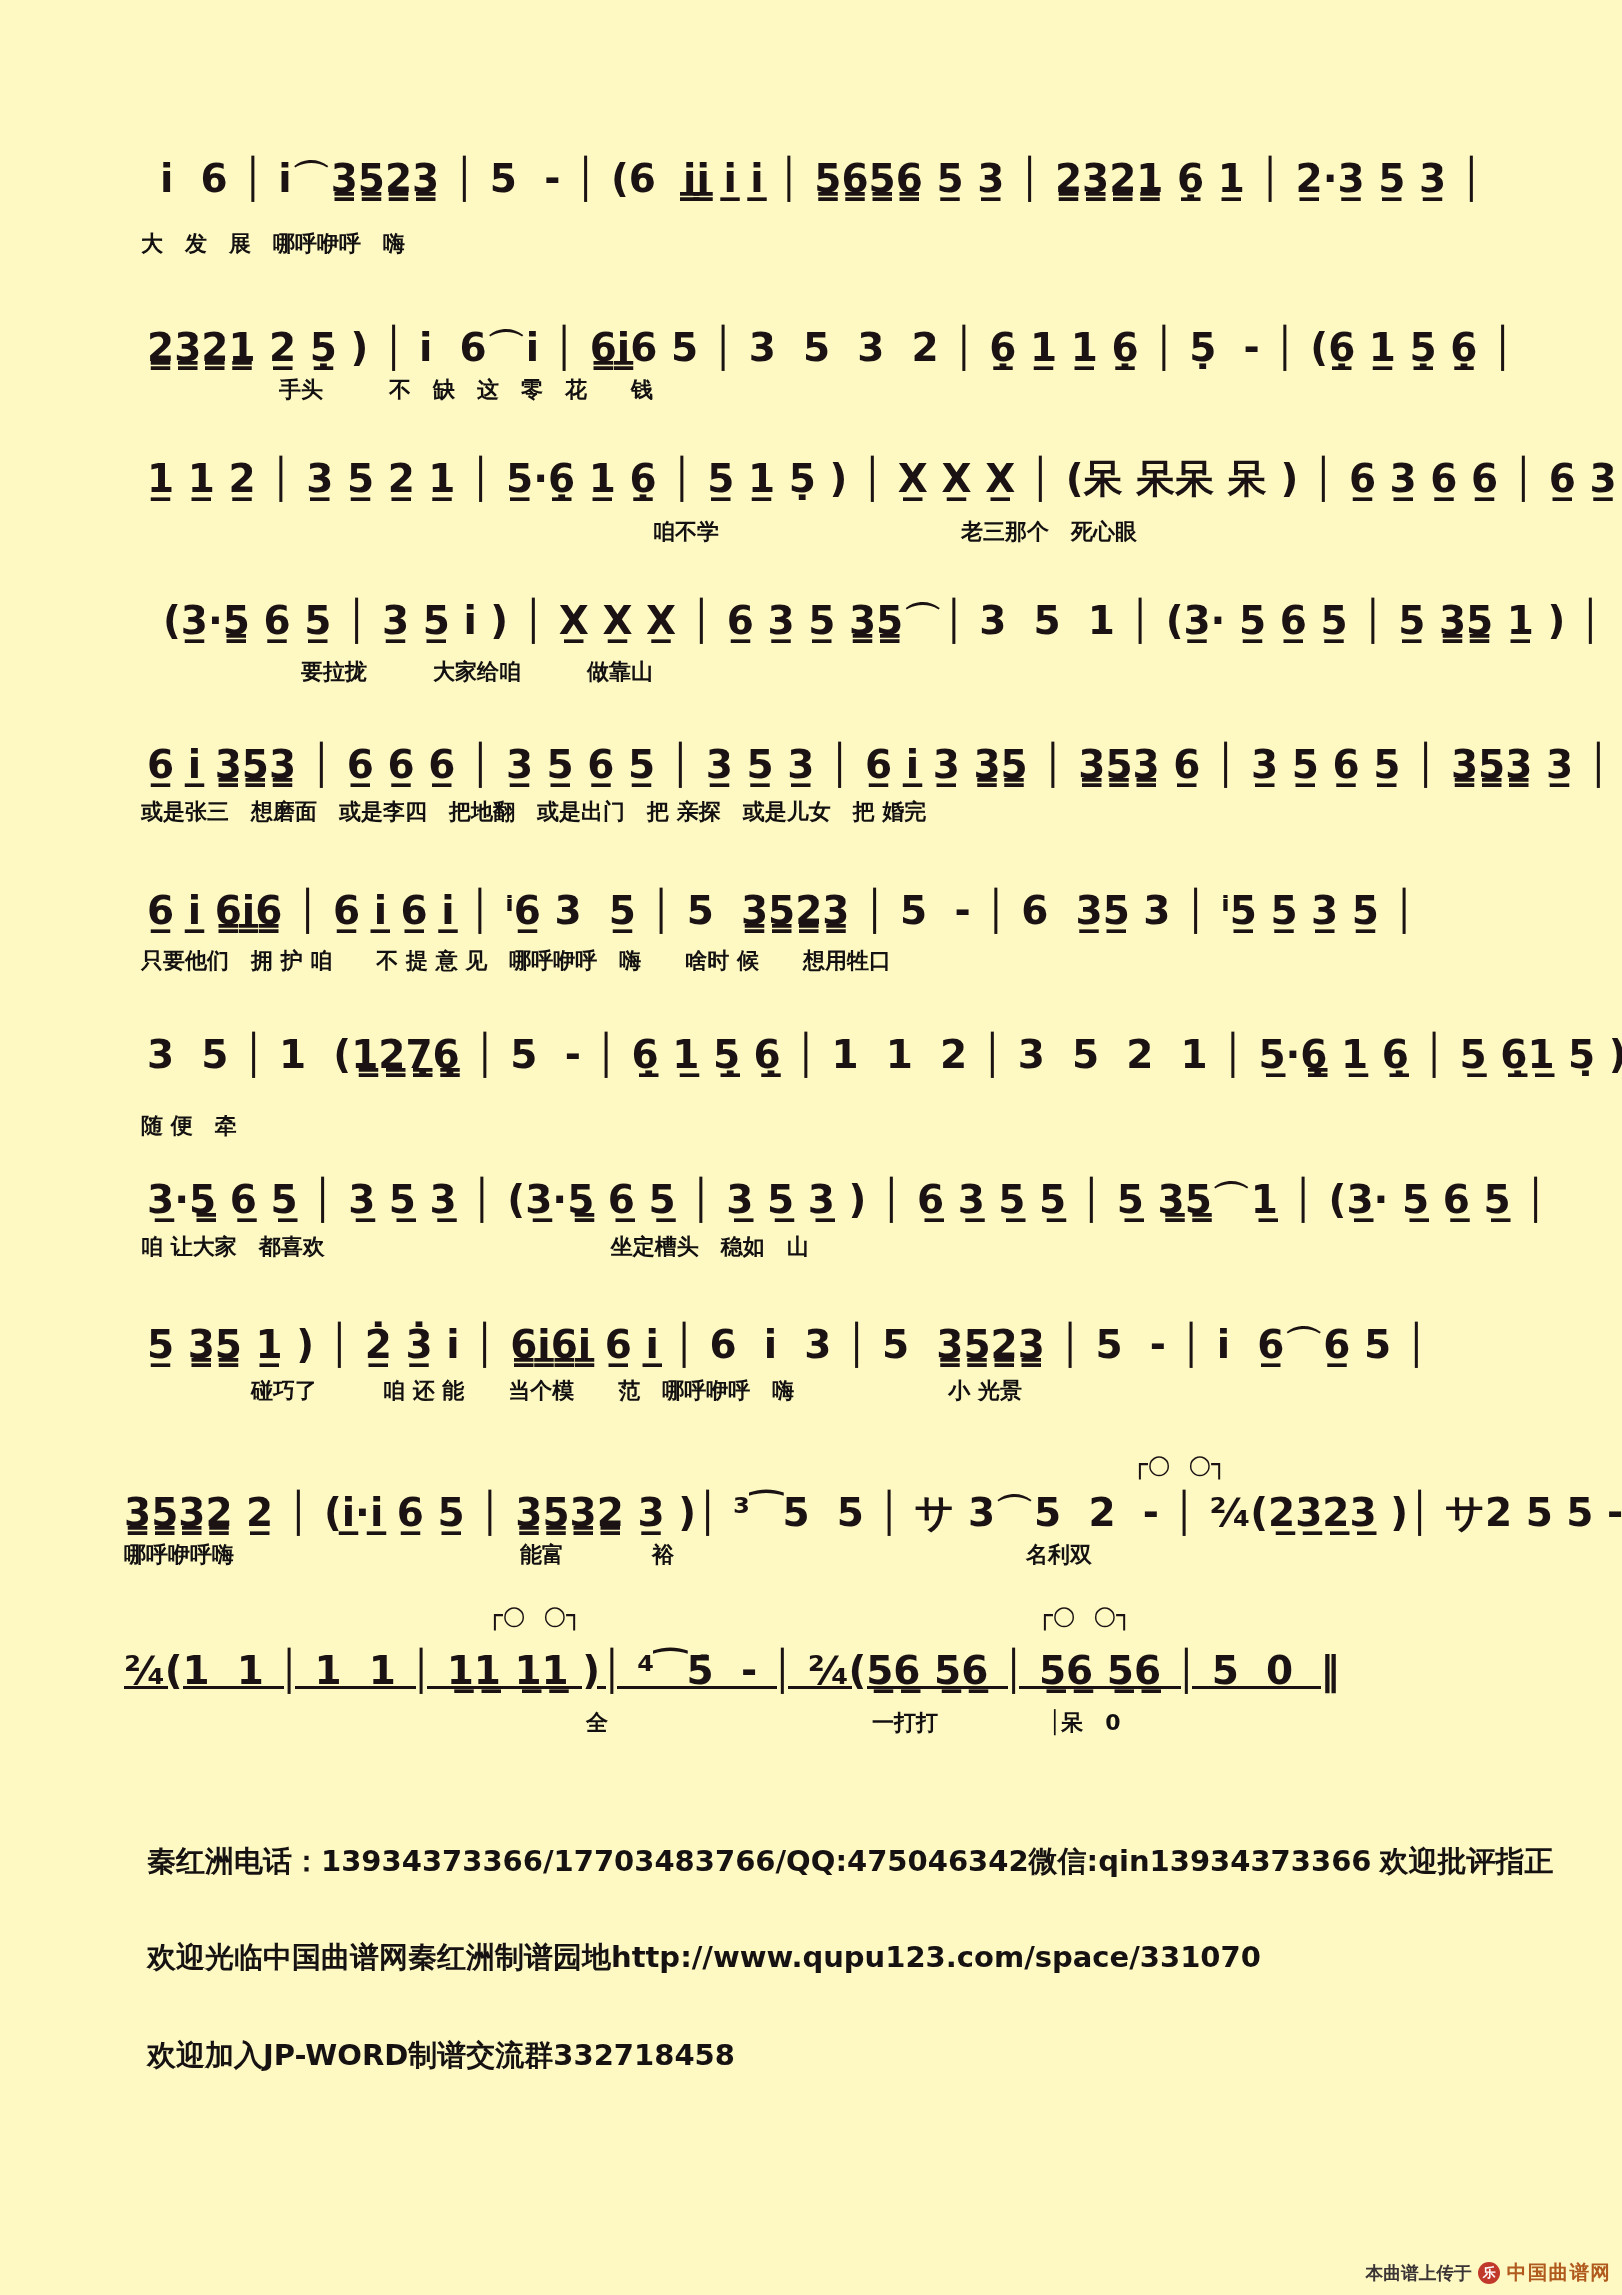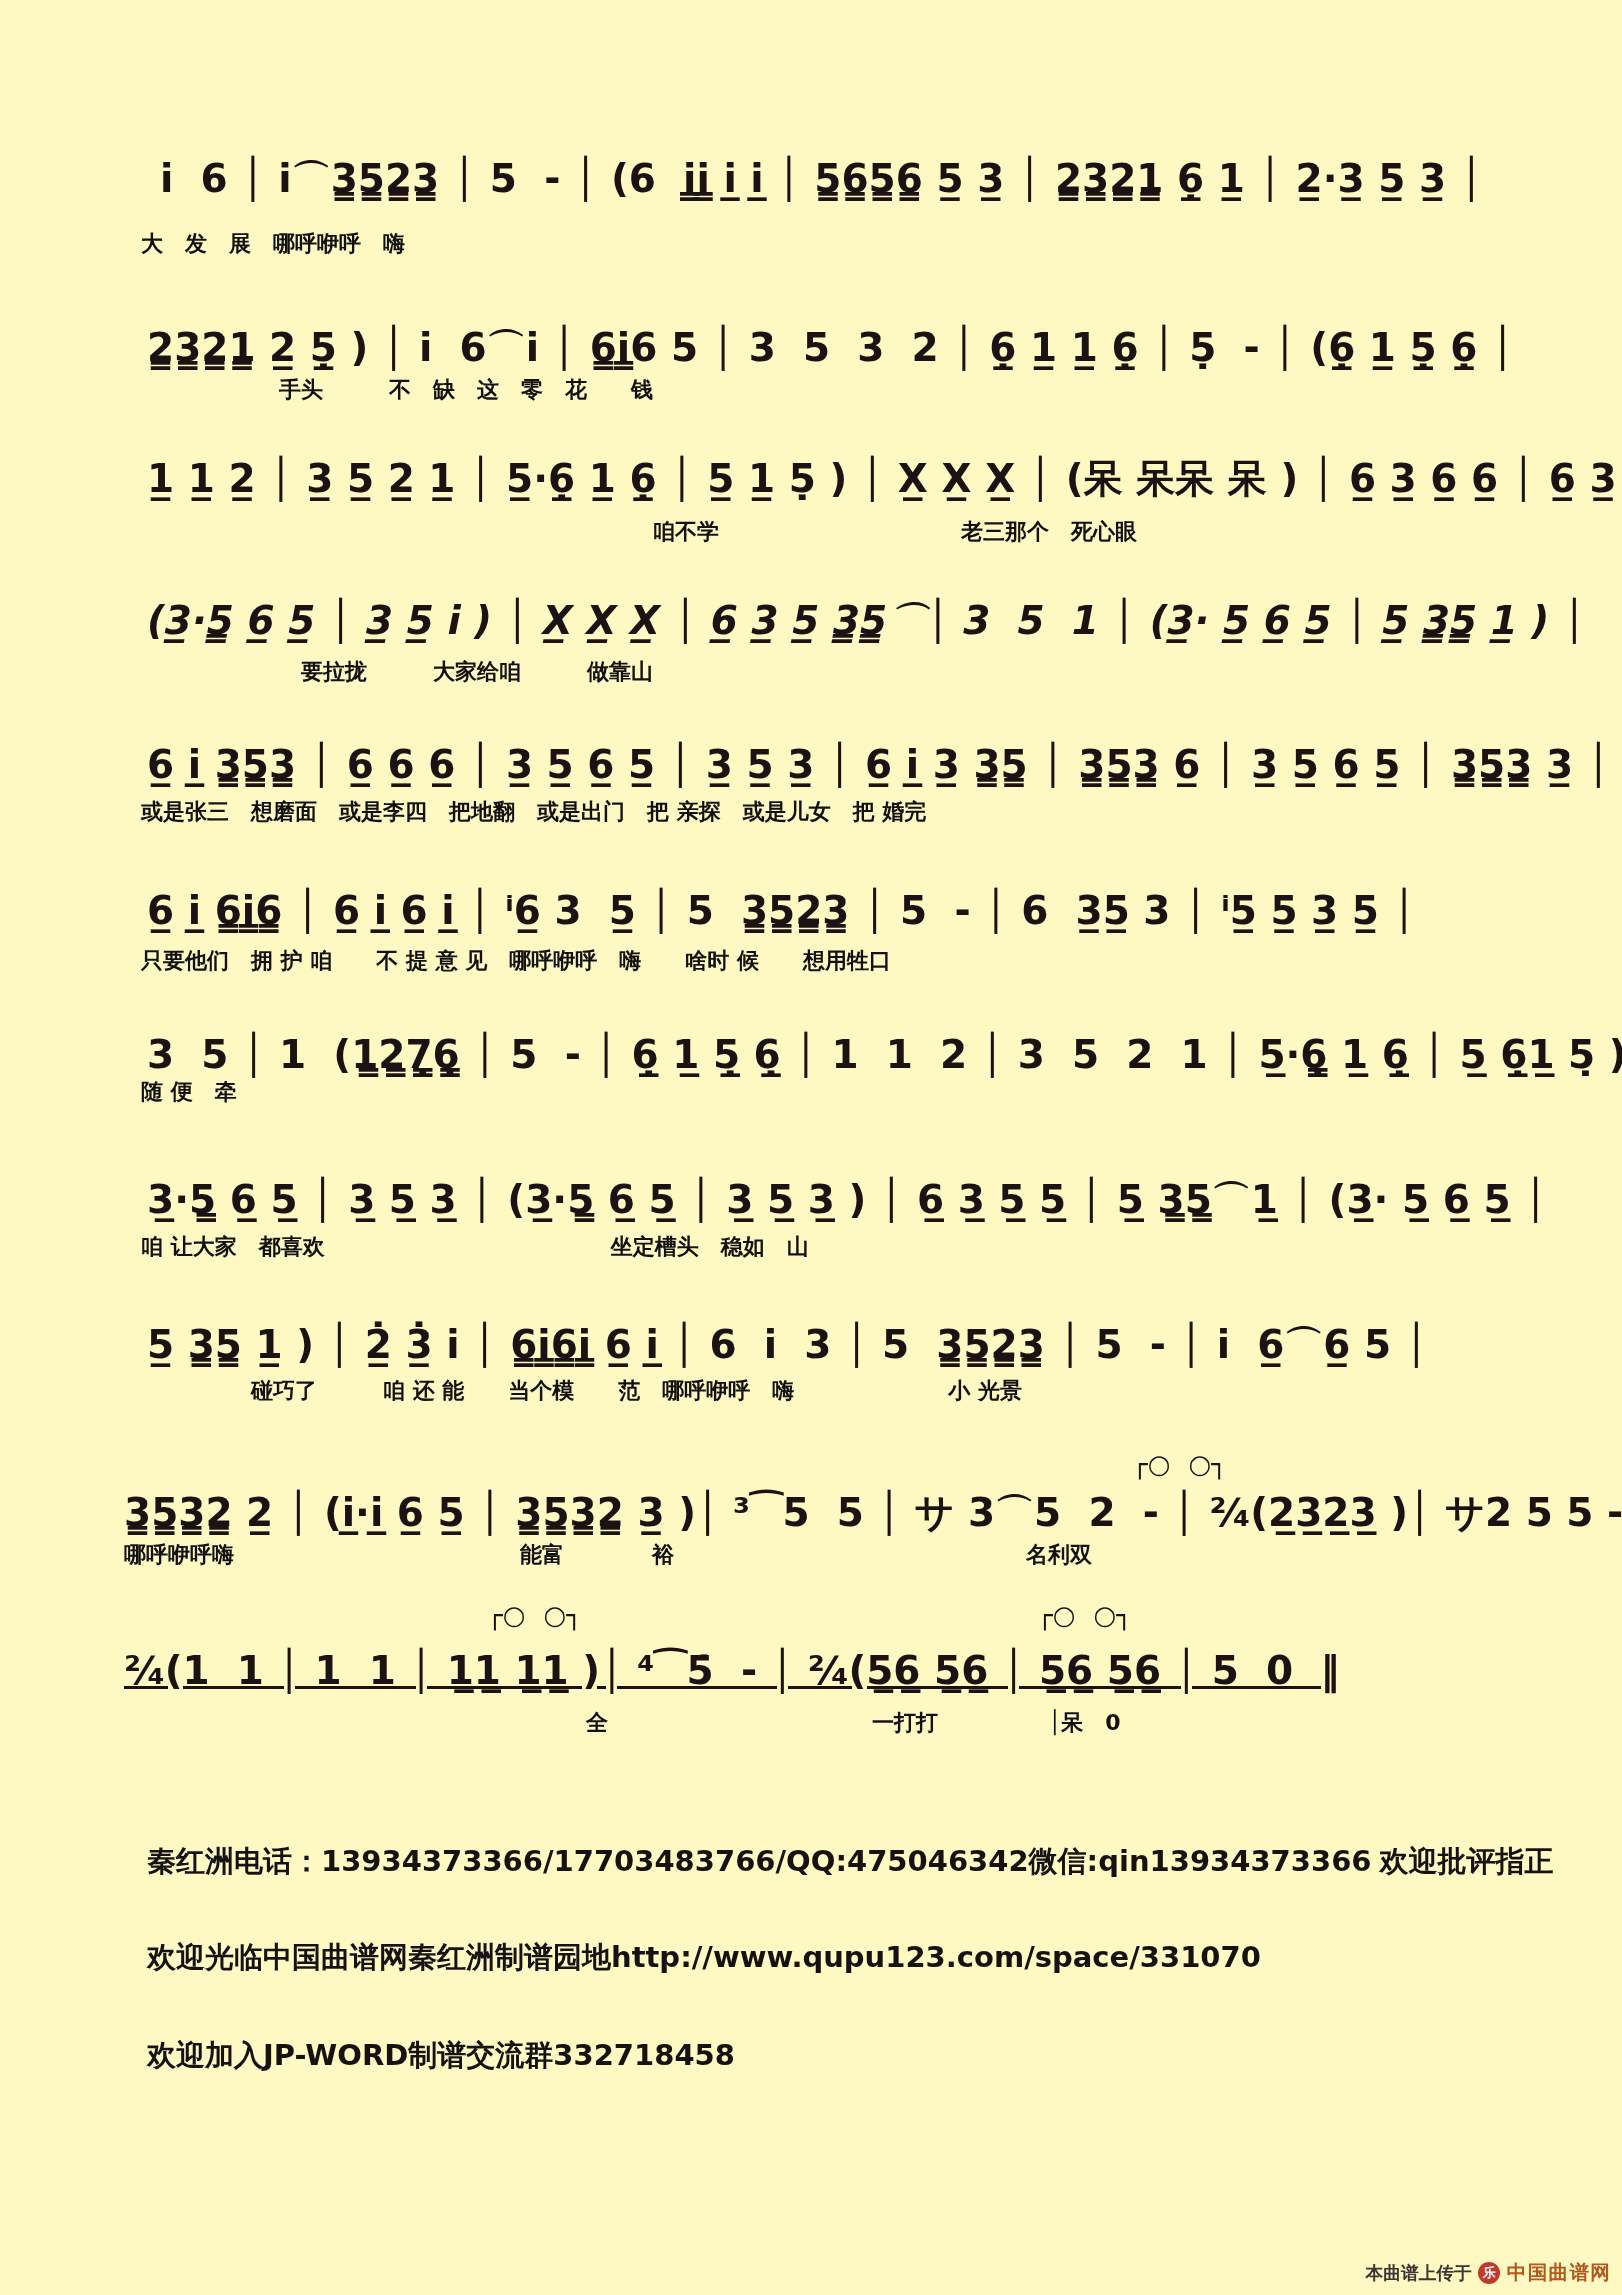--- a/index.html
+++ b/index.html
@@ -83,31 +83,31 @@
 
   <div class="notes" style="left:160px; top:157px;">i  6 │ i⌒3̳5̳2̳3̳ │ 5  - │ (6  i̳i̳ i̲ i̲ │ 5̳6̳5̳6̳ 5̲ 3̲ │ 2̳3̳2̳1̳ 6̲̣ 1̲ │ 2̲·3̲ 5̲ 3̲ │</div>
   <div class="lyrics" style="left:141px; top:232px;">大　发　展　哪呼咿呼　嗨</div>
 
   <div class="notes" style="left:147px; top:326px;">2̳3̳2̳1̳ 2̲ 5̲̣ ) │ i  6⌒i │ 6̳i̳6 5 │ 3  5  3  2 │ 6̲̣ 1̲ 1̲ 6̲̣ │ 5̣  - │ (6̲̣ 1̲ 5̲̣ 6̲̣ │</div>
   <div class="lyrics" style="left:147px; top:378px;">　　　　　　手头　　　不　缺　这　零　花　　钱</div>
 
   <div class="notes" style="left:147px; top:457px;">1̲ 1̲ 2̲ │ 3̲ 5̲ 2̲ 1̲ │ 5̲·6̲̣ 1̲ 6̲̣ │ 5̲ 1̲ 5̣ ) │ X̲ X̲ X̲ │ (呆 呆呆 呆 ) │ 6̲ 3̲ 6̲ 6̲ │ 6̲ 3̲ i⌒│</div>
   <div class="lyrics" style="left:147px; top:520px;">　　　　　　　　　　　　　　　　　　　　　　　咱不学　　　　　　　　　　　老三那个　死心眼</div>
 
-  <div class="notes" style="left:147px; top:599px;font-style:italic;">(3̲·5̳ 6̲ 5̲ │ 3̲ 5̲ i ) │ X̲ X̲ X̲ │ 6̲ 3̲ 5̲ 3̳5̳⌒│ 3  5  1 │ (3̲· 5̲ 6̲ 5̲ │ 5̲ 3̳5̳ 1̲ ) │</div>
+  <div class="notes" style="left:163px; top:599px;">(3̲·5̳ 6̲ 5̲ │ 3̲ 5̲ i ) │ X̲ X̲ X̲ │ 6̲ 3̲ 5̲ 3̳5̳⌒│ 3  5  1 │ (3̲· 5̲ 6̲ 5̲ │ 5̲ 3̳5̳ 1̲ ) │</div>
   <div class="lyrics" style="left:147px; top:660px;">　　　　　　　要拉拢　　　大家给咱　　　做靠山</div>
 
   <div class="notes" style="left:147px; top:743px;">6̲ i̲ 3̳5̳3̳ │ 6̲ 6̲ 6̲ │ 3̲ 5̲ 6̲ 5̲ │ 3̲ 5̲ 3̲ │ 6̲ i̲ 3̲ 3̳5̳ │ 3̳5̳3̳ 6̲ │ 3̲ 5̲ 6̲ 5̲ │ 3̳5̳3̳ 3̲ │</div>
   <div class="lyrics" style="left:141px; top:800px;">或是张三　想磨面　或是李四　把地翻　或是出门　把 亲探　或是儿女　把 婚完</div>
 
   <div class="notes" style="left:147px; top:889px;">6̲ i̲ 6̳i̳6̳ │ 6̲ i̲ 6̲ i̲ │ ⁱ6̲ 3  5̲ │ 5  3̳5̳2̳3̳ │ 5  - │ 6  3̲5̲ 3 │ ⁱ5̲ 5̲ 3̲ 5̲ │</div>
   <div class="lyrics" style="left:141px; top:949px;">只要他们　拥 护 咱　　不 提 意 见　哪呼咿呼　嗨　　啥时 候　　想用牲口</div>
 
   <div class="notes" style="left:147px; top:1033px;">3  5 │ 1  (1̳2̳7̳̣6̳̣ │ 5  - │ 6̲̣ 1̲ 5̲̣ 6̲̣ │ 1  1  2 │ 3  5  2  1 │ 5̲·6̳̣ 1̲ 6̲̣ │ 5̲ 6̲̣1̲ 5̣ ) │</div>
-  <div class="lyrics" style="left:141px; top:1080px;">随 便　牵</div>
+  <div class="lyrics" style="left:141px; top:1114px;">随 便　牵</div>
 
   <div class="notes" style="left:147px; top:1178px;">3̲·5̳ 6̲ 5̲ │ 3̲ 5̲ 3̲ │ (3̲·5̳ 6̲ 5̲ │ 3̲ 5̲ 3̲ ) │ 6̲ 3̲ 5̲ 5̲ │ 5̲ 3̳5̳⌒1̲ │ (3̲· 5̲ 6̲ 5̲ │</div>
   <div class="lyrics" style="left:141px; top:1235px;">咱 让大家　都喜欢　　　　　　　　　　　　　坐定槽头　稳如　山</div>
 
   <div class="notes" style="left:147px; top:1323px;">5̲ 3̳5̳ 1̲ ) │ 2̲̇ 3̲̇ i │ 6̳i̳6̳i̳ 6̲ i̲ │ 6  i  3 │ 5  3̳5̳2̳3̳ │ 5  - │ i  6̲⌒6̲ 5 │</div>
   <div class="lyrics" style="left:141px; top:1379px;">　　　　　碰巧了　　　咱 还 能　　当个模　　范　哪呼咿呼　嗨　　　　　　　小 光景</div>
 
   <div class="notes" style="left:124px; top:1491px;">3̳5̳3̳2̳ 2̲ │ (i̲·i̲ 6̲ 5̲ │ 3̳5̳3̳2̳ 3̲ )│ ³⁀5  5 │ サ 3⌒5  2  - │ ²⁄₄(2̲3̲2̲3̲ )│ サ2 5 5 - ⁱ⌒3̲2̲1 - │</div>
   <div class="lyrics" style="left:124px; top:1543px;">哪呼咿呼嗨　　　　　　　　　　　　　能富　　　　裕　　　　　　　　　　　　　　　　名利双</div>
 

